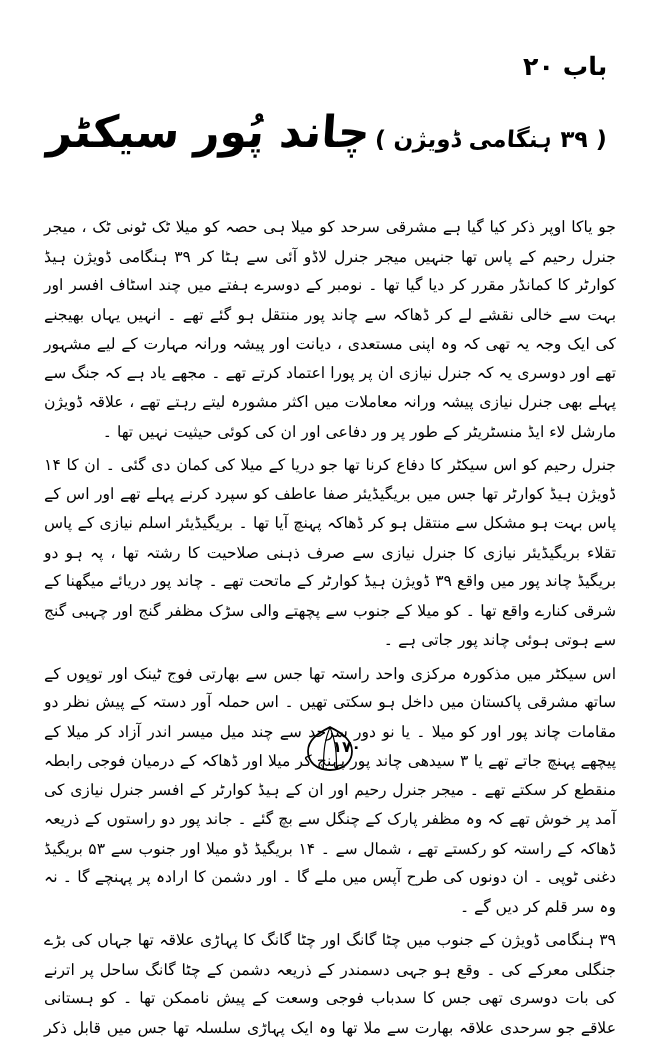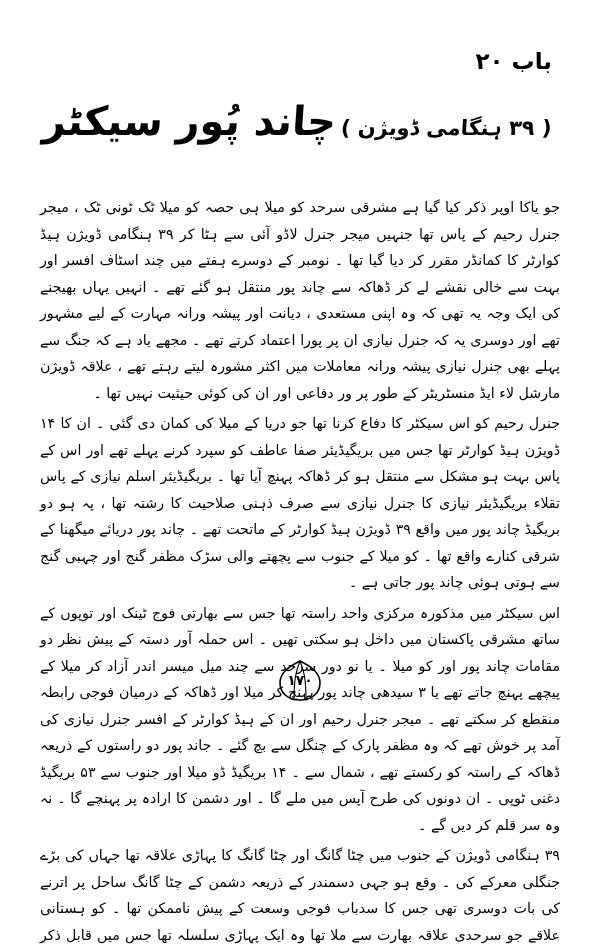--- a/index.html
+++ b/index.html
@@ -85,21 +85,21 @@
     height: 44px;
   }
   .ornament svg { display: block; }
   .page-number {
     position: absolute;
     left: 0;
     right: 0;
     top: 13px;
     font-size: 14px;
     font-weight: bold;
-    text-align: center;
+    text-align: right;
     direction: rtl;
   }
 </style>
 </head>
 <body>
 
 <div class="page">
 
   <div class="chapter-num">باب ۲۰</div>
 

